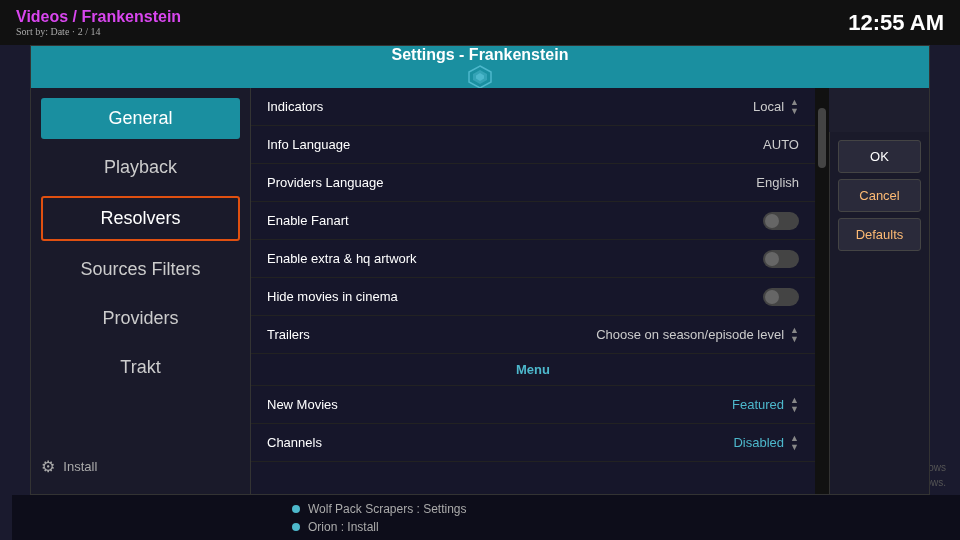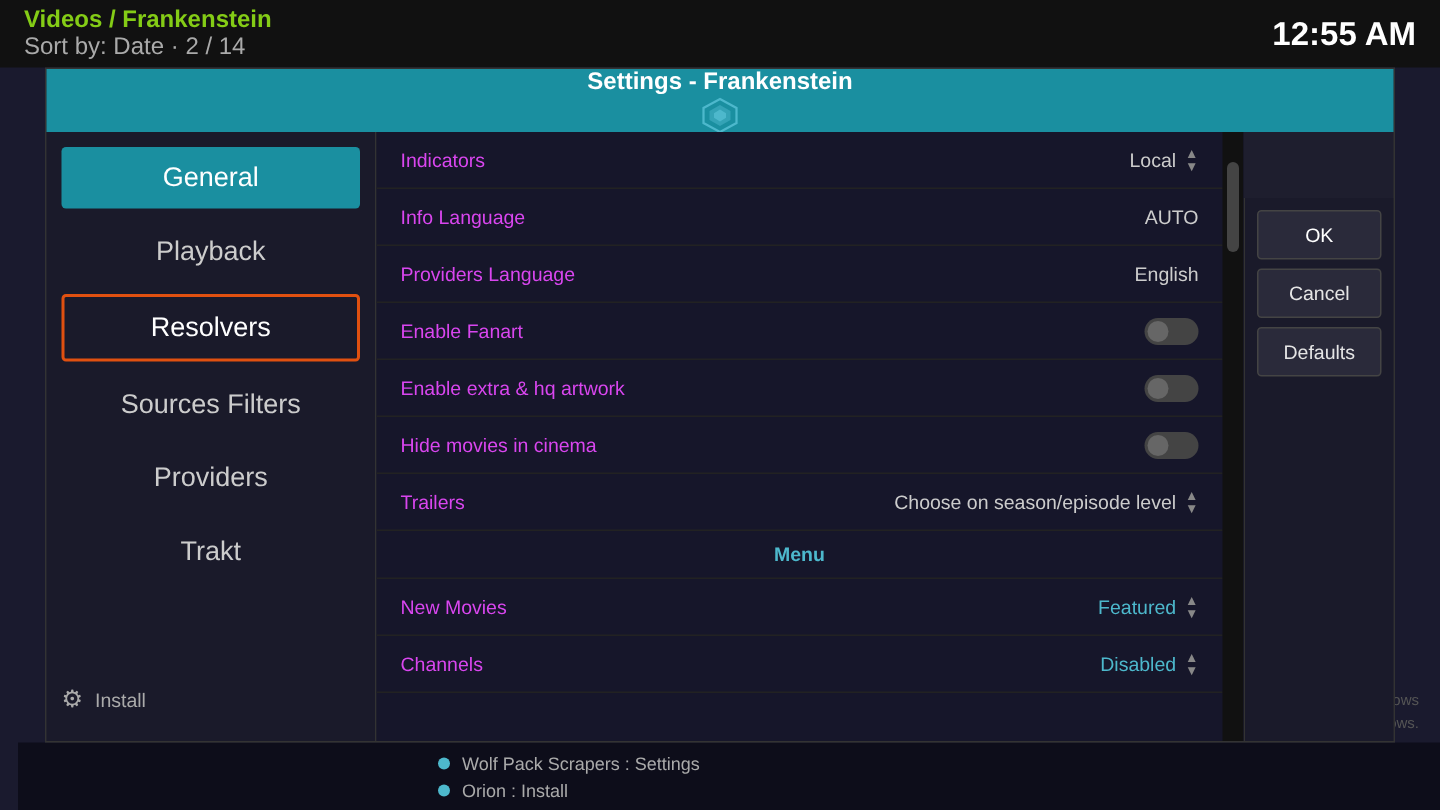--- a/index.html
+++ b/index.html
@@ -19,27 +19,28 @@
       display: flex;
       align-items: center;
       justify-content: space-between;
       padding: 0 16px;
     }
     .top-bar-left {
       display: flex;
       flex-direction: column;
     }
     .top-bar-title {
-      color: #84cc16;
+      color: #d946ef;
       font-size: 16px;
       font-weight: bold;
     }
     .top-bar-sub {
       color: #aaa;
-      font-size: 16px;
+      font-size: 10px;
+      font-family: Liberation Serif, serif;
     }
     .top-bar-time {
       color: #fff;
       font-size: 22px;
       font-weight: bold;
     }
 
     
     .settings-dialog {
       position: absolute;
@@ -151,21 +152,21 @@
 
     .setting-row {
       display: flex;
       align-items: center;
       justify-content: space-between;
       padding: 9px 16px;
       border-bottom: 1px solid #222;
       min-height: 38px;
     }
     .setting-label {
-      color: #d946ef;
+      color: #ffffff;
       font-size: 13px;
     }
     .setting-value {
       color: #ccc;
       font-size: 13px;
       display: flex;
       align-items: center;
       gap: 6px;
     }
 
@@ -225,21 +226,21 @@
       background: #1a1a2a;
       display: flex;
       flex-direction: column;
       padding: 8px;
       gap: 6px;
       border-left: 1px solid #333;
       margin-top: 44px;
     }
     .action-btn {
       background: #2a2a3a;
-      color: #e5e5e5;
+      color: #fdba74;
       border: 1px solid #444;
       border-radius: 3px;
       padding: 8px 4px;
       font-size: 13px;
       text-align: center;
       cursor: pointer;
     }
     .action-btn.ok {
       color: #fff;
     }

